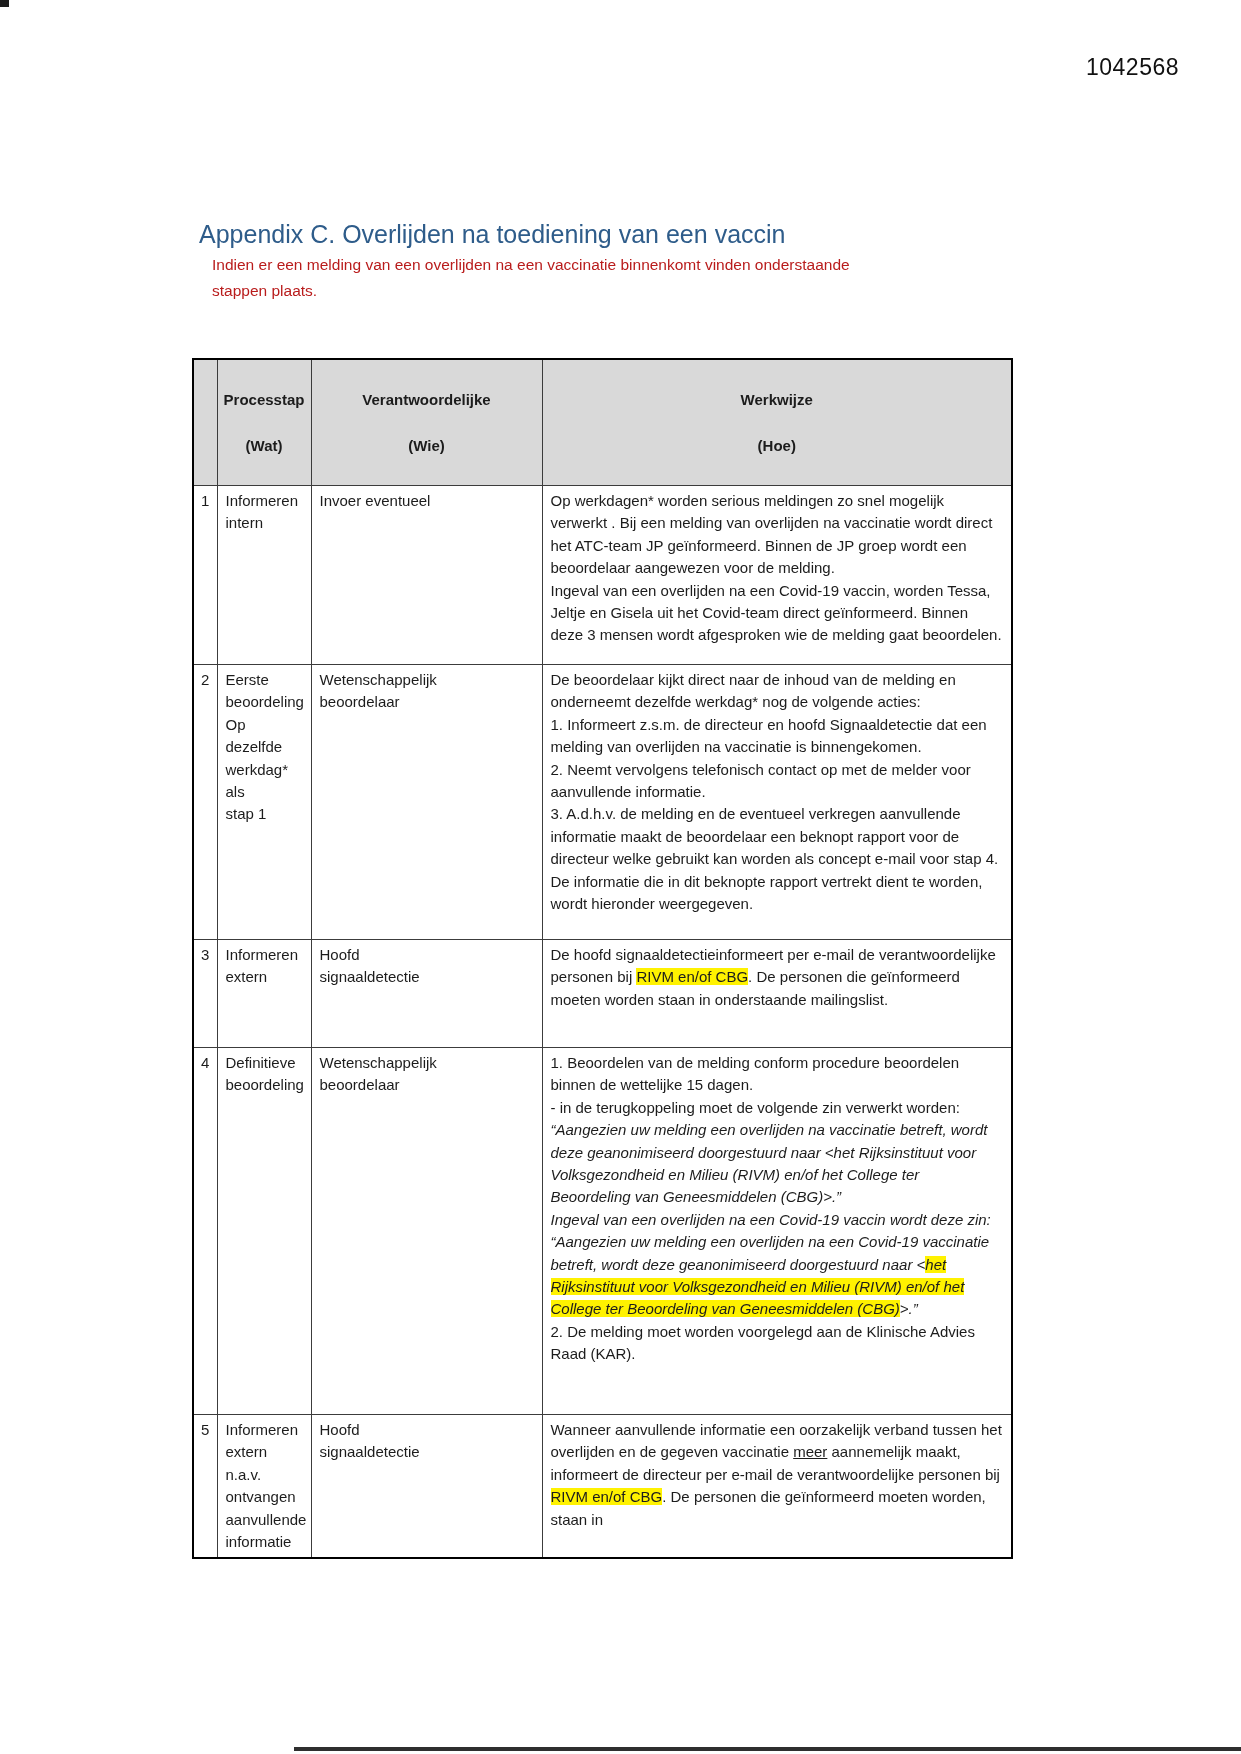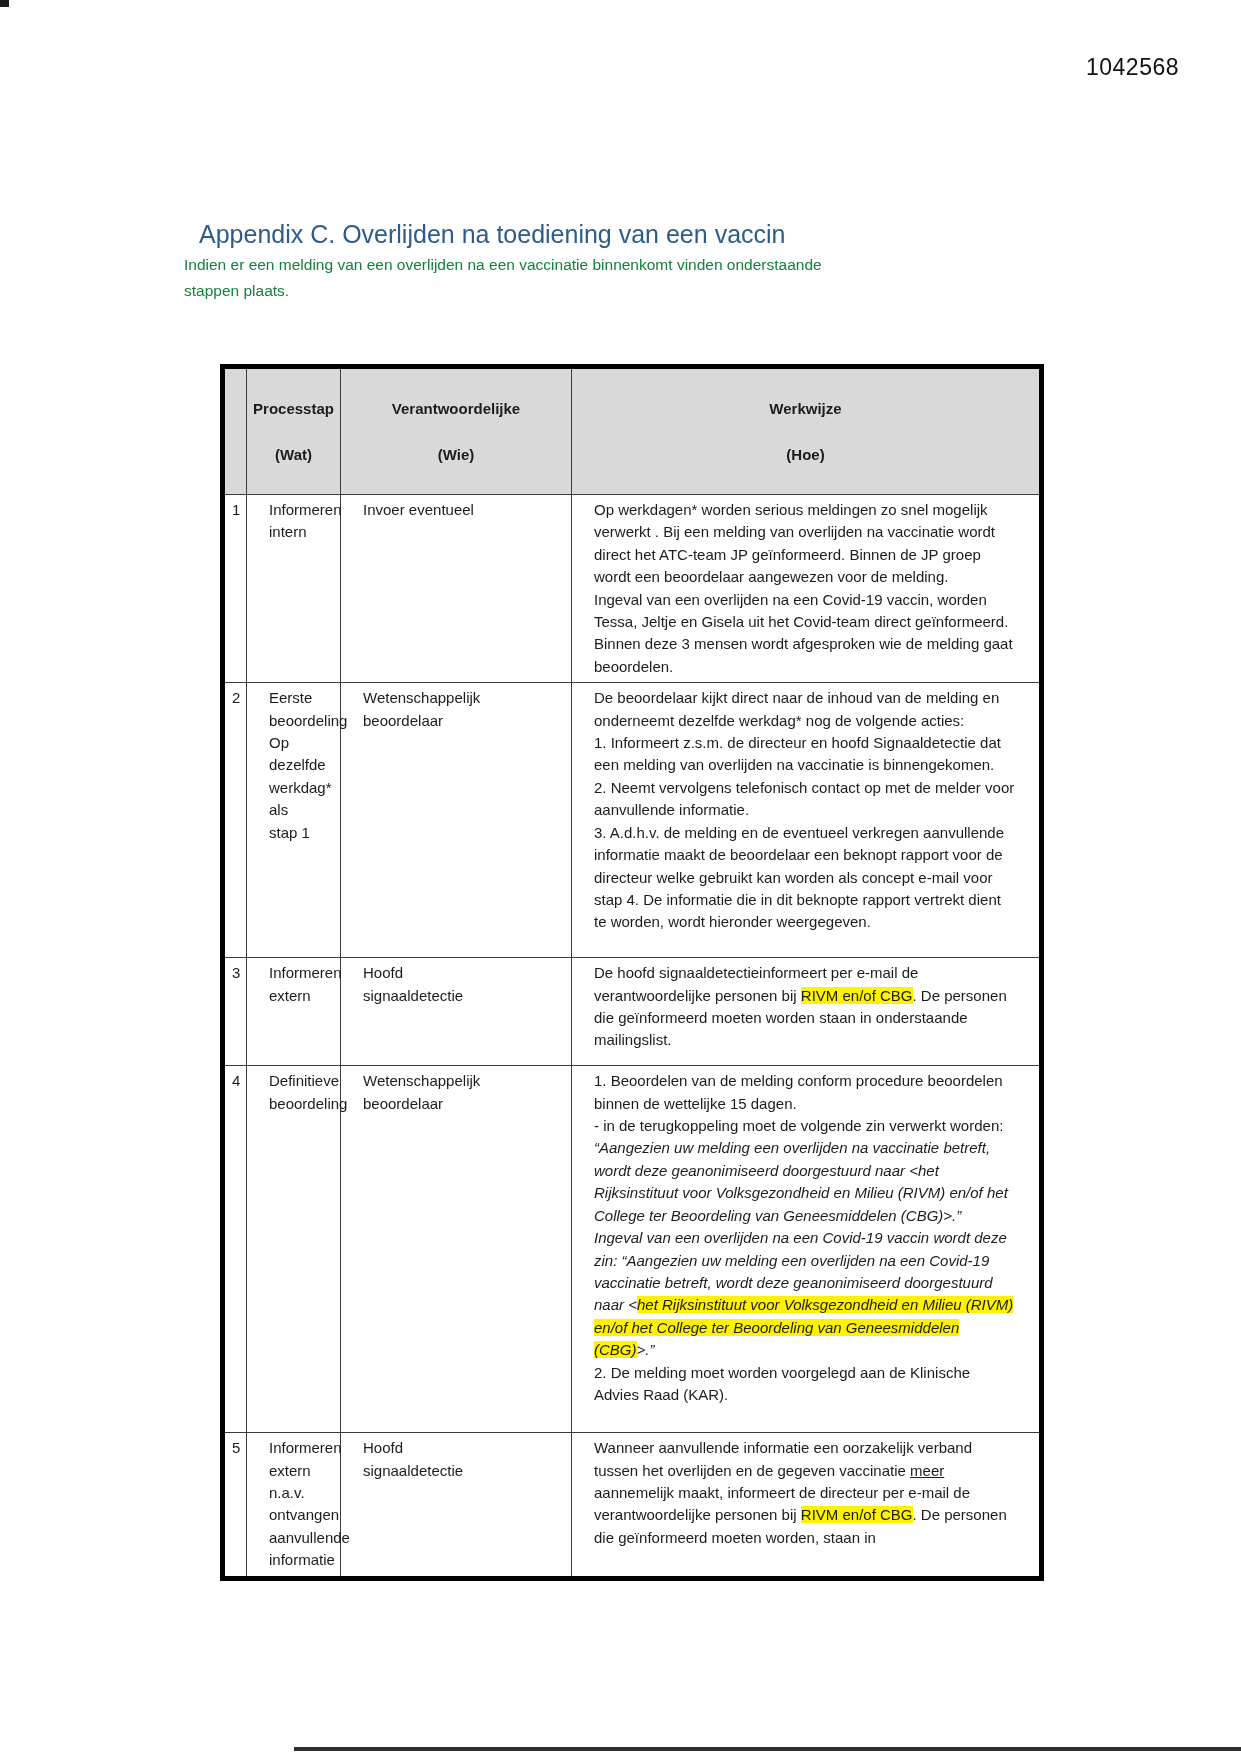--- a/index.html
+++ b/index.html
@@ -19,35 +19,34 @@
     position: absolute; top: 54px; left: 1074px;
     font-size: 23px; letter-spacing: 0.5px; color: #111; margin-left: 12px;
   }
   .title {
     position: absolute; top: 220px; left: 199px;
     font-size: 25px; font-weight: 400;
     color: var(--title, #2e5c8a);
     white-space: nowrap;
   }
   .intro {
-    position: absolute; top: 252px; left: 184px; width: 690px;
-    font-size: 15.5px; line-height: 26px; color: #15803d;
+    position: absolute; top: 252px; left: 212px; width: 690px;
+    font-size: 15.5px; line-height: 26px; color: #b91c1c;
   }
   table.process-table {
-    position: absolute; left: 220px; top: 358px;
+    position: absolute; left: 192px; top: 358px;
     width: 819px;
     border-collapse: collapse; table-layout: fixed;
-    border: 5px solid #000000;
-    margin-top: 6px;
+    border: 2px solid #000000;
   }
   .process-table th, .process-table td {
     border: 1.5px solid var(--border, #3c3c3c);
     vertical-align: top;
     font-size: 15px; line-height: 22.4px;
-    padding: 4px 22px;
+    padding: 4px 8px;
     white-space: pre-line;
     color: #1c1c1c;
   }
   .process-table thead th {
     background: var(--header-bg, #d9d9d9);
     font-weight: 700; text-align: center;
     padding: 5px 2px;
     line-height: 23px;
   }
   .col-nr  { width: 24px; }

